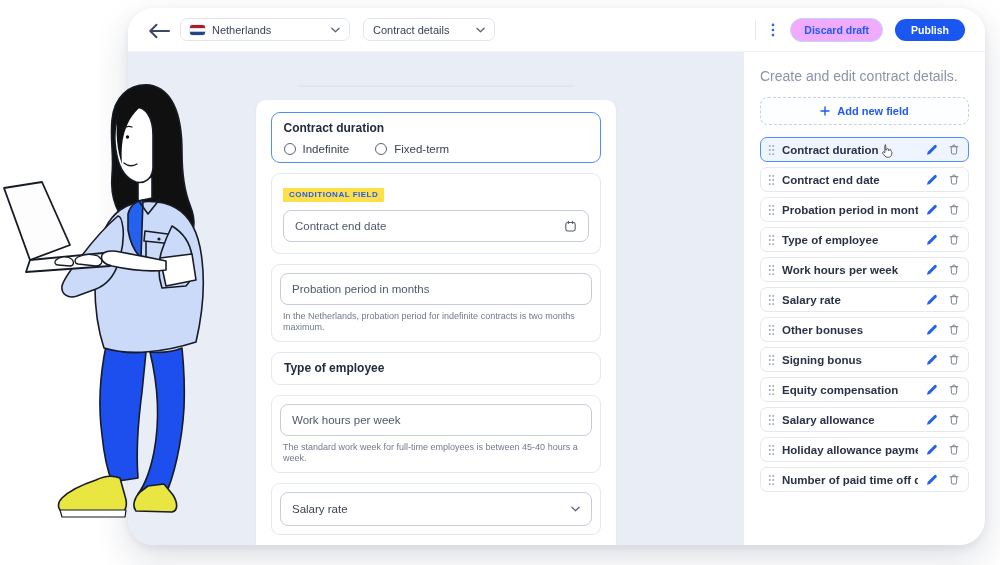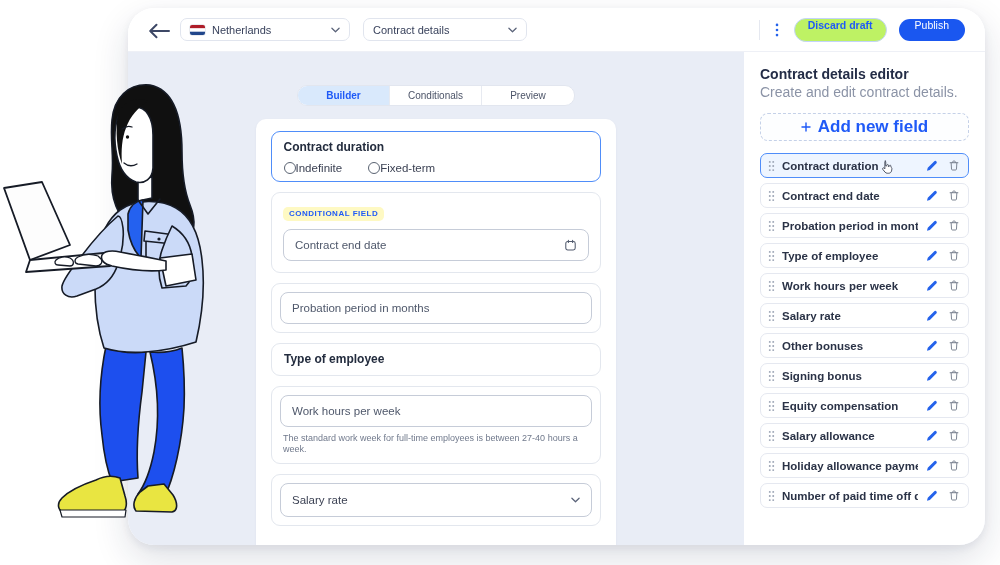--- a/index.html
+++ b/index.html
@@ -19,71 +19,71 @@
     display:flex;flex-direction:column;overflow:hidden;
   }
 
   
   .topbar{height:43px;flex:0 0 43px;display:flex;align-items:center;
     padding:0 20px;background:#fff;border-bottom:1px solid #eef0f6;}
   .back{width:22px;height:16px;color:#3d4866;margin-top:2px;cursor:pointer}
   .select{height:23px;border:1px solid #e1e5ee;border-radius:7px;display:flex;
     align-items:center;padding:0 9px;gap:7px;background:#fff;box-sizing:border-box;cursor:pointer}
   .select.country{width:170px;margin-left:10px}
-  .select.template{width:164px;margin-left:13px}
+  .select.template{width:132px;margin-left:13px}
   .select .slbl{font-size:11px;color:#39425c;flex:1;white-space:nowrap}
   .chev{width:9px;height:6px;color:#5b647a}
   .flag{width:15px;height:10px;border-radius:2px;overflow:hidden;box-shadow:0 0 0 .5px #d6dae2}
   .spacer{flex:1}
   .vdiv{width:1px;height:20px;background:#e5e8f0}
   .kebab{width:4px;height:14px;color:#2563eb;margin:0 15px;cursor:pointer}
   .btn-ghost{height:22px;padding:0 13px;border:1px solid #c3d4fb;border-radius:12px;
-    color:#1f5af7;font-size:10.5px;font-weight:700;background:#bef264;display:flex;align-items:flex-start;cursor:pointer}
+    color:#1f5af7;font-size:10.5px;font-weight:700;background:#f0abfc;display:flex;align-items:center;cursor:pointer}
   .btn-primary{height:22px;padding:0 16px;border:none;border-radius:12px;background:#1a57f0;
-    color:#fff;font-size:10.5px;font-weight:400;display:flex;margin-left:12px;cursor:pointer}
+    color:#fff;font-size:10.5px;font-weight:700;display:flex;align-items:center;margin-left:12px;cursor:pointer}
 
   
   .content{flex:1;display:flex;background:#e9edf6;min-height:0}
   .main{flex:1;display:flex;flex-direction:column;align-items:center;padding-top:33px;min-width:0}
 
   .tabs{display:flex;height:19px;border:1px solid #e2e6ef;border-radius:10px;background:#fff;overflow:hidden}
   .tab{width:92px;display:flex;align-items:center;justify-content:center;font-size:10px;
     color:#4c5468;border-right:1px solid #e7eaf1;cursor:pointer;box-sizing:border-box}
   .tab:last-child{border-right:none}
   .tab.active{background:#d9e9fc;color:#1f5af7;font-weight:700}
 
   .panel{width:360px;margin-top:13px;background:#fff;border-radius:10px 10px 0 0;
     padding:12px 15px 0;box-sizing:border-box;flex:1;box-shadow:0 1px 3px rgba(30,40,80,.05)}
 
   .card{border:1px solid #e3e7ee;border-radius:9px;padding:8px 12px;margin-bottom:10px;background:#fff}
   .card.selected{border:1.5px solid #4f8df9;padding:7.5px 11.5px}
   .card-label{font-size:12px;font-weight:700;color:#232c3e;line-height:15px}
   .radio-row{display:flex;gap:26px;margin-top:7px}
-  .radio{display:flex;align-items:center;font-size:11.5px;color:#3c4254;cursor:pointer}
+  .radio{display:flex;align-items:center;gap:7px;font-size:11.5px;color:#3c4254;cursor:pointer}
   .rdot{width:12px;height:12px;border:1.6px solid #5a6372;border-radius:50%;box-sizing:border-box;background:#fff}
 
   .badge{display:inline-block;font-size:8px;font-weight:700;letter-spacing:.5px;color:#1f5af7;
-    background:#fef9c3;padding:3px 6px;border-radius:5px;line-height:8px}
+    background:#fde047;padding:3px 6px;border-radius:0;line-height:8px}
   .inputbox{height:32px;border:1px solid #c6ccd8;border-radius:8px;display:flex;align-items:center;
     padding:0 11px;background:#fff;box-sizing:border-box}
   .inputbox input{border:none;outline:none;flex:1;font-size:11.5px;color:#3c4254;background:transparent;
     padding:0;font-family:"Liberation Sans",sans-serif}
   .inputbox input::placeholder{color:#4f586b;opacity:1}
   .cal{width:13px;height:13px;color:#525b6e}
   .helper{font-size:9px;color:#70798c;margin-top:6px;padding-left:3px;line-height:11px}
   .selectbox{height:32px;border:1px solid #c6ccd8;border-radius:8px;display:flex;align-items:center;
     justify-content:space-between;padding:0 11px;font-size:11.5px;color:#3c4254;cursor:pointer}
   .card.thin{padding:8px}
 
   
   .sidebar{flex:0 0 241px;width:241px;background:#fff;padding:14px 16px 0;box-sizing:border-box;overflow:hidden}
   .sb-title{font-size:14px;font-weight:700;color:#232c46;line-height:16px}
   .sb-sub{font-size:14px;color:#8b93a6;margin-top:4px;line-height:13px}
   .add-field{margin-top:14px;height:26px;border:1px dashed #c5d1e8;border-radius:8px;display:flex;
-    align-items:center;justify-content:center;gap:7px;color:#1f5af7;font-size:17px;font-weight:700;
+    align-items:center;justify-content:center;gap:7px;color:#1f5af7;font-size:11px;font-weight:700;
     background:#fdfeff;cursor:pointer}
   .plus{width:10px;height:10px;color:#1f5af7}
   .rows{margin-top:12px}
   .srow{height:25px;border:1px solid #e5e8f0;border-radius:7px;display:flex;align-items:center;
     padding:0 8px 0 7px;margin-bottom:5px;background:#fff;gap:7px;box-sizing:border-box;position:relative;cursor:pointer}
   .srow.selected{border:1.5px solid #4f8df9;background:#eef5ff}
   .srow .drag{width:7px;height:12px;color:#9aa3b3}
   .srow .rl{font-size:11.5px;font-weight:700;color:#2a3246;white-space:nowrap;overflow:hidden;flex:1}
   .srow .pencil{width:13px;height:13px;color:#2563eb;cursor:pointer}
   .srow .trash{width:12px;height:13px;color:#6e7787;cursor:pointer;margin-left:3px}
@@ -211,47 +211,47 @@
             <svg class="cal">
                 <use href="#i-calendar"></use>
               </svg>
           </div>
         </div>
 
         <div class="card thin">
           <div class="inputbox">
             <input type="text" placeholder="Probation period in months" style="">
           </div>
+          <div class="helper">In the Netherlands, probation period for indefinite contracts is two months maximum.</div>
         </div>
 
         <div class="card">
           <div class="card-label">Type of employee</div>
         </div>
 
         <div class="card thin">
           <div class="inputbox">
             <input type="text" placeholder="Work hours per week" style="">
           </div>
-          <div class="helper">The standard work week for full-time employees is between 27-40 hours a week.</div>
+          <div class="helper">The standard work week for full-time employees is between 45-40 hours a week.</div>
         </div>
 
         <div class="card thin">
           <div class="selectbox">
             <span>Salary rate</span>
             <svg class="chev">
                 <use href="#i-chevron"></use>
               </svg>
           </div>
         </div>
 
       </div>
     </div>
 
     <div class="sidebar">
-      <div class="sb-title">Contract details editor</div>
       <div class="sb-sub">Create and edit contract details.</div>
 
       <div class="add-field">
         <svg class="plus">
             <use href="#i-plus"></use>
           </svg>
         <span>Add new field</span>
       </div>
 
       <div class="rows">

